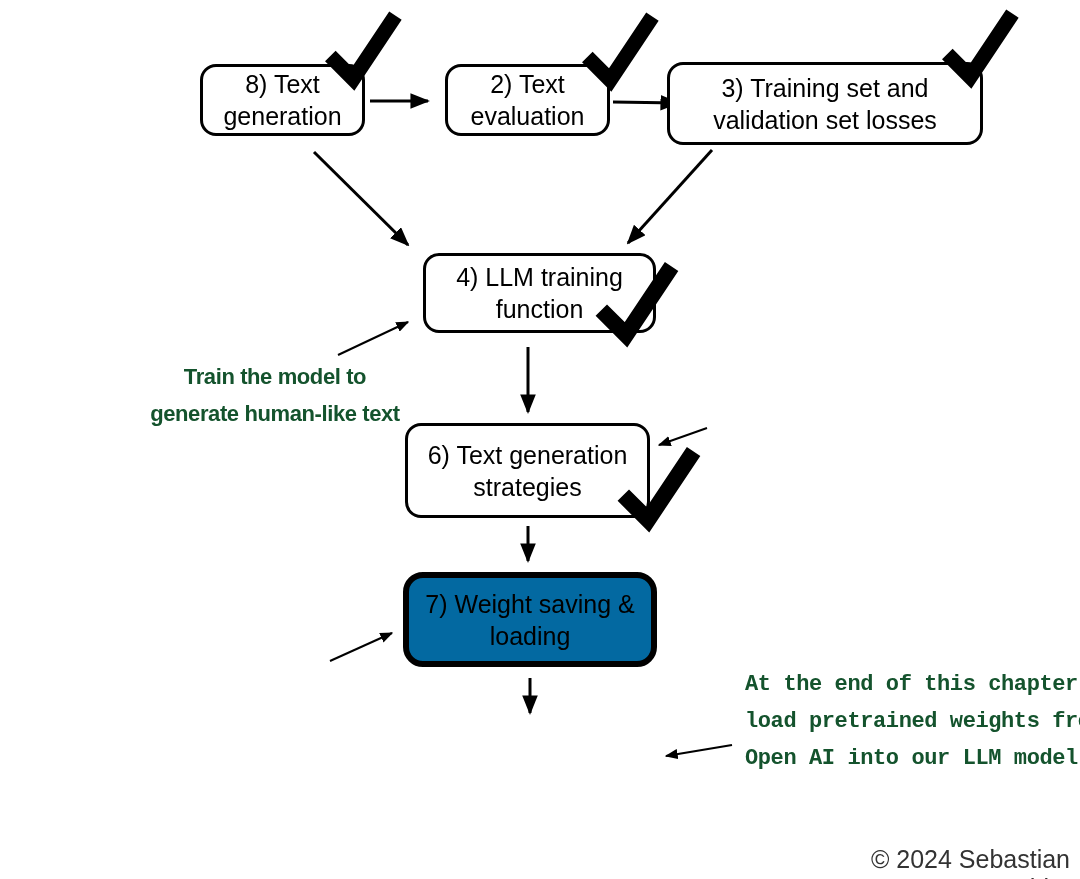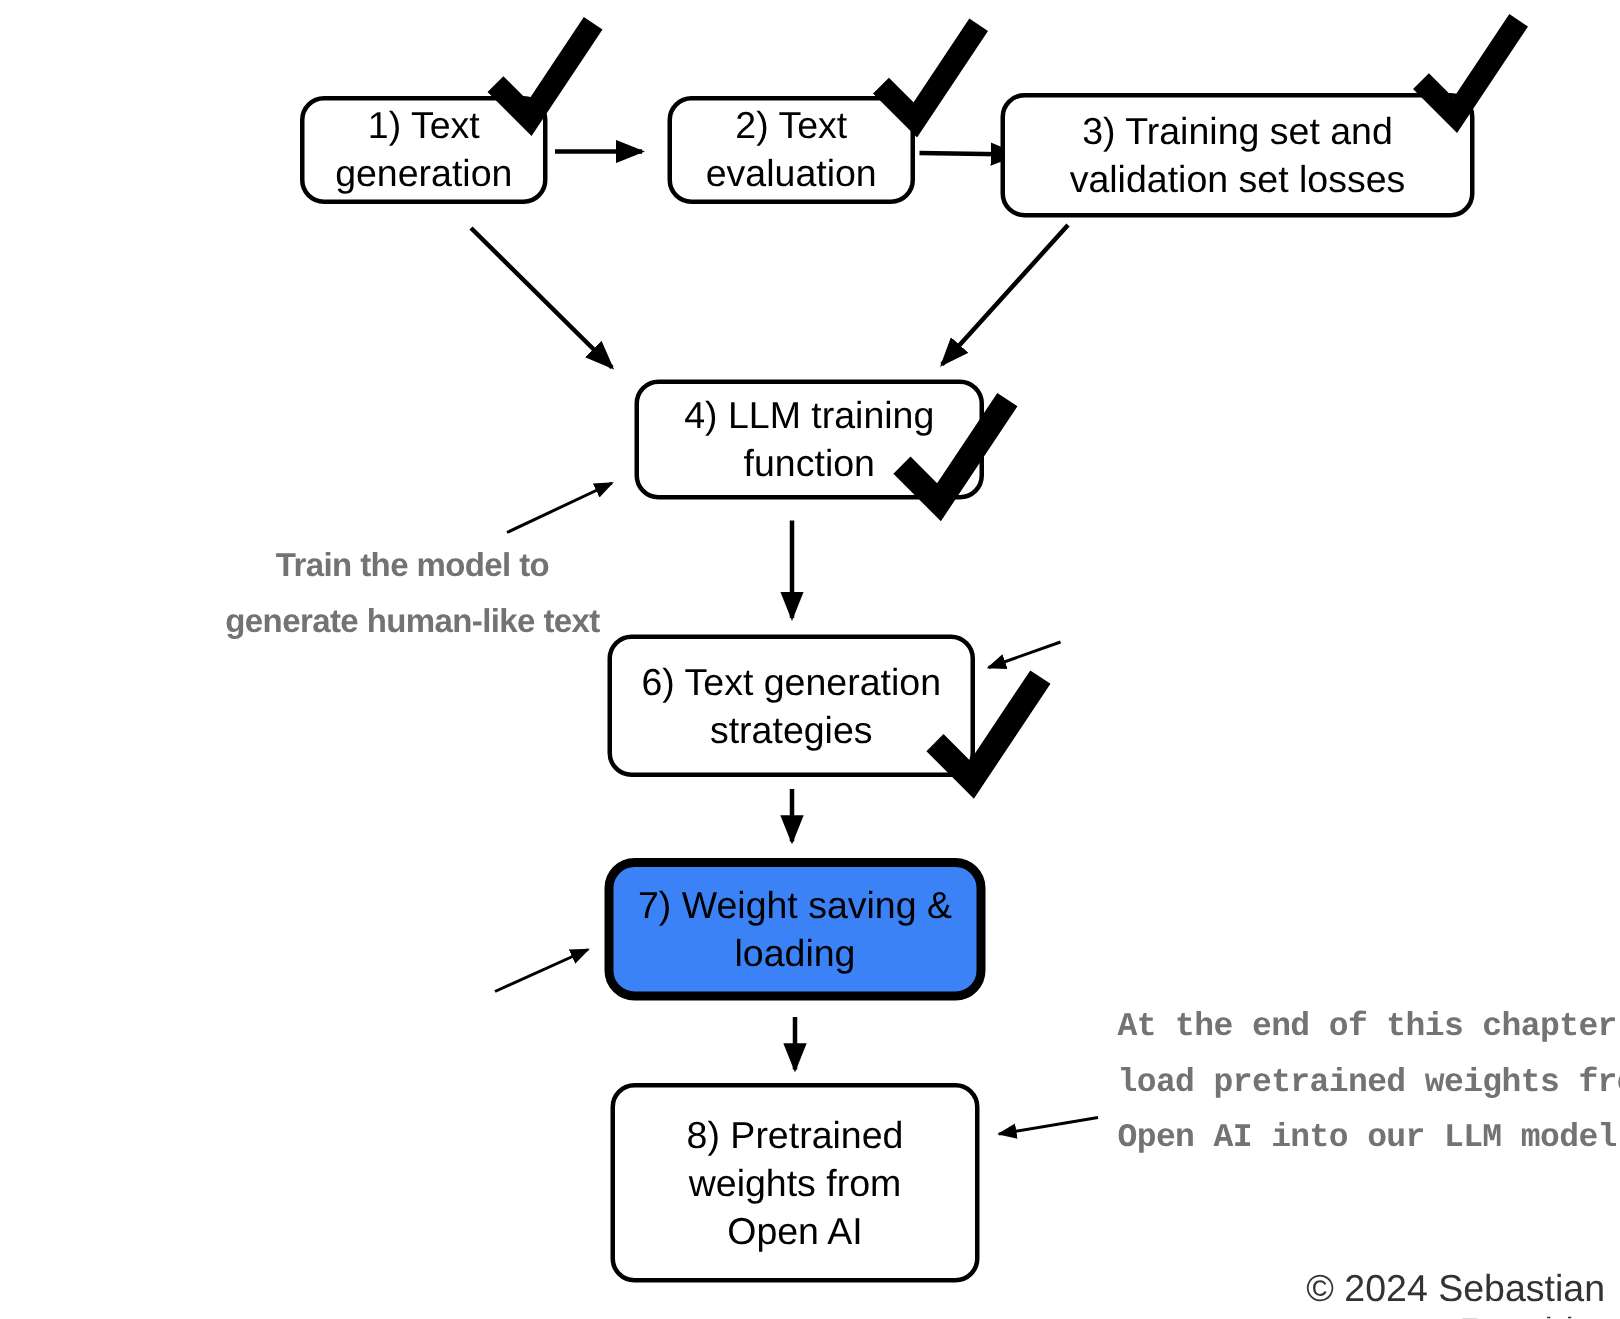--- a/index.html
+++ b/index.html
@@ -22,21 +22,21 @@
   #box6 { left:405px; top:423px; width:245px; height:95px; }
   #box7 { left:403px; top:572px; width:254px; height:95px; border-width:6px; border-radius:20px; }
   #box8 { left:407px; top:722px; width:246px; height:133px; }
   .check { position:absolute; overflow:visible; z-index:3; }
   #chk1 { left:318px; top:5px;   width:88px; height:88px; }
   #chk2 { left:575px; top:6px;   width:88px; height:88px; }
   #chk3 { left:935px; top:3px;   width:88px; height:88px; }
   #chk4 { left:588px; top:255px; width:95px; height:95px; }
   #chk6 { left:610px; top:440px; width:95px; height:95px; }
   .note {
-    position:absolute; font-weight:bold; font-size:22px; color:#737373;
+    position:absolute; font-weight:bold; font-size:22px; color:#14532d;
     line-height:37px; letter-spacing:-0.4px; text-align:center; white-space:pre;
     z-index:2;
   }
   #note-train     { left:95px;  top:358px; width:360px; }
   #note-additional{ left:700px; top:368px; width:340px; }
   #note-implement { left:8px;   top:612px; width:320px; }
   #note-atend     { left:745px; top:666px; width:330px;font-family:Liberation Mono, monospace; }
   #copyright {
     position:absolute; left:800px; top:845px; width:270px;
     font-size:25px; text-align:right; color:#333; z-index:2;
@@ -63,35 +63,32 @@
       <line x1="530" y1="678" x2="530" y2="713" marker-end="url(#ah)"></line>
     </g>
     <g stroke="#000" stroke-width="2" fill="none">
       <line x1="338" y1="355" x2="408" y2="322" marker-end="url(#ah)"></line>
       <line x1="707" y1="428" x2="659" y2="445" marker-end="url(#ah)"></line>
       <line x1="330" y1="661" x2="392" y2="633" marker-end="url(#ah)"></line>
       <line x1="732" y1="745" x2="666" y2="756" marker-end="url(#ah)"></line>
     </g>
   </svg>
 
-  <div class="box" id="box1">1) Text
+  <div class="box" id="box1">8) Text
 generation</div>
   <div class="box" id="box2">2) Text
 evaluation</div>
   <div class="box" id="box3">3) Training set and
 validation set losses</div>
   <div class="box" id="box4">4) LLM training
 function</div>
   <div class="box" id="box6">6) Text generation
 strategies</div>
-  <div class="box" id="box7" style="background-color: #3b82f6;">7) Weight saving &amp;
+  <div class="box" id="box7" style="background-color: #0369a1;">7) Weight saving &amp;
 loading</div>
-  <div class="box" id="box8">8) Pretrained
-weights from
-Open AI</div>
 
   <svg class="check" id="chk1" viewBox="0 0 100 100">
     <polyline points="14,58 40,84 88,12" fill="none" stroke="#000" stroke-width="17" stroke-linecap="butt" stroke-linejoin="miter"></polyline>
   </svg>
   <svg class="check" id="chk2" viewBox="0 0 100 100">
     <polyline points="14,58 40,84 88,12" fill="none" stroke="#000" stroke-width="17" stroke-linecap="butt" stroke-linejoin="miter"></polyline>
   </svg>
   <svg class="check" id="chk3" viewBox="0 0 100 100">
     <polyline points="14,58 40,84 88,12" fill="none" stroke="#000" stroke-width="17" stroke-linecap="butt" stroke-linejoin="miter"></polyline>
   </svg>

